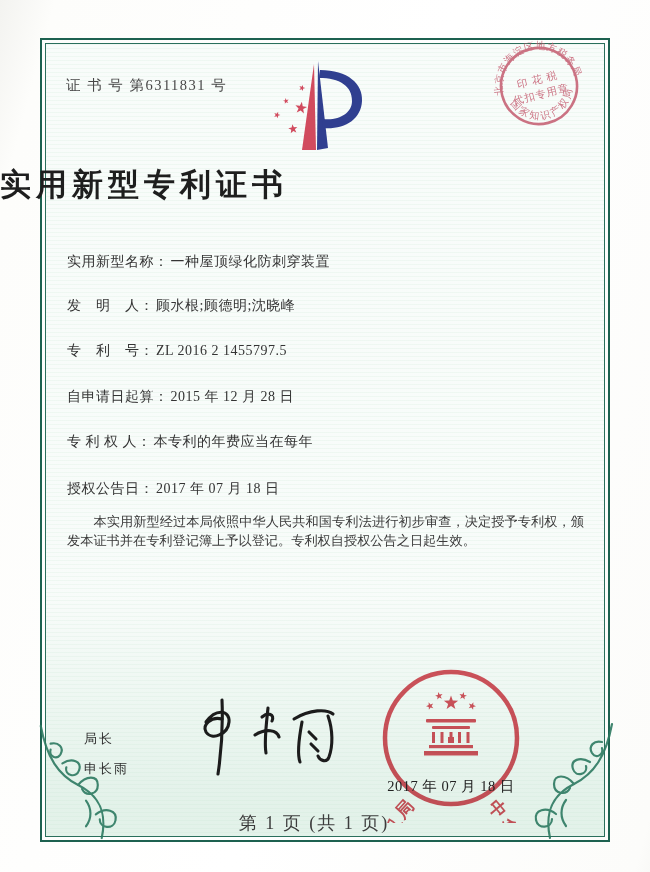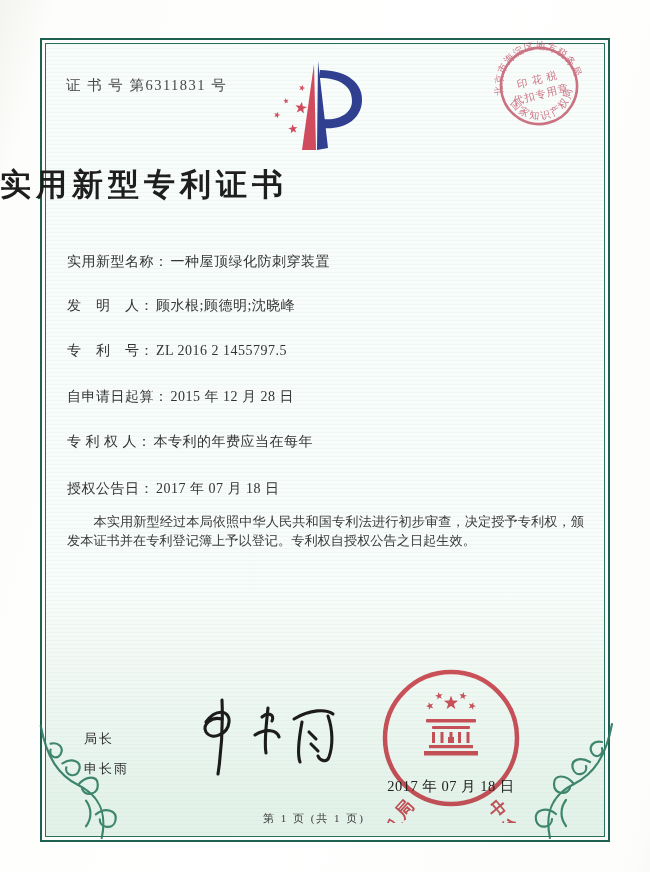--- a/index.html
+++ b/index.html
@@ -60,21 +60,21 @@
   .stamp-bottom{
     position:absolute;left:366px;top:653px;width:170px;height:170px;
     opacity:0.92;mix-blend-mode:multiply;
   }
   .seal-date{
     position:absolute;left:364px;top:777px;width:174px;
     text-align:center;font-size:14.5px;color:#222;letter-spacing:0.5px;
   }
   .footer{
     position:absolute;left:0;top:811px;width:628px;
-    text-align:center;font-size:11px;color:#3c3c3c;letter-spacing:2px;
+    text-align:center;font-size:18px;color:#3c3c3c;letter-spacing:2px;
   }
   .flourish{position:absolute;opacity:0.9;}
   .flourish.left{left:34px;top:724px;width:104px;height:118px;}
   .flourish.right{left:516px;top:722px;width:100px;height:120px;}
 </style>
 </head>
 <body>
 
 <div class="page">
 

